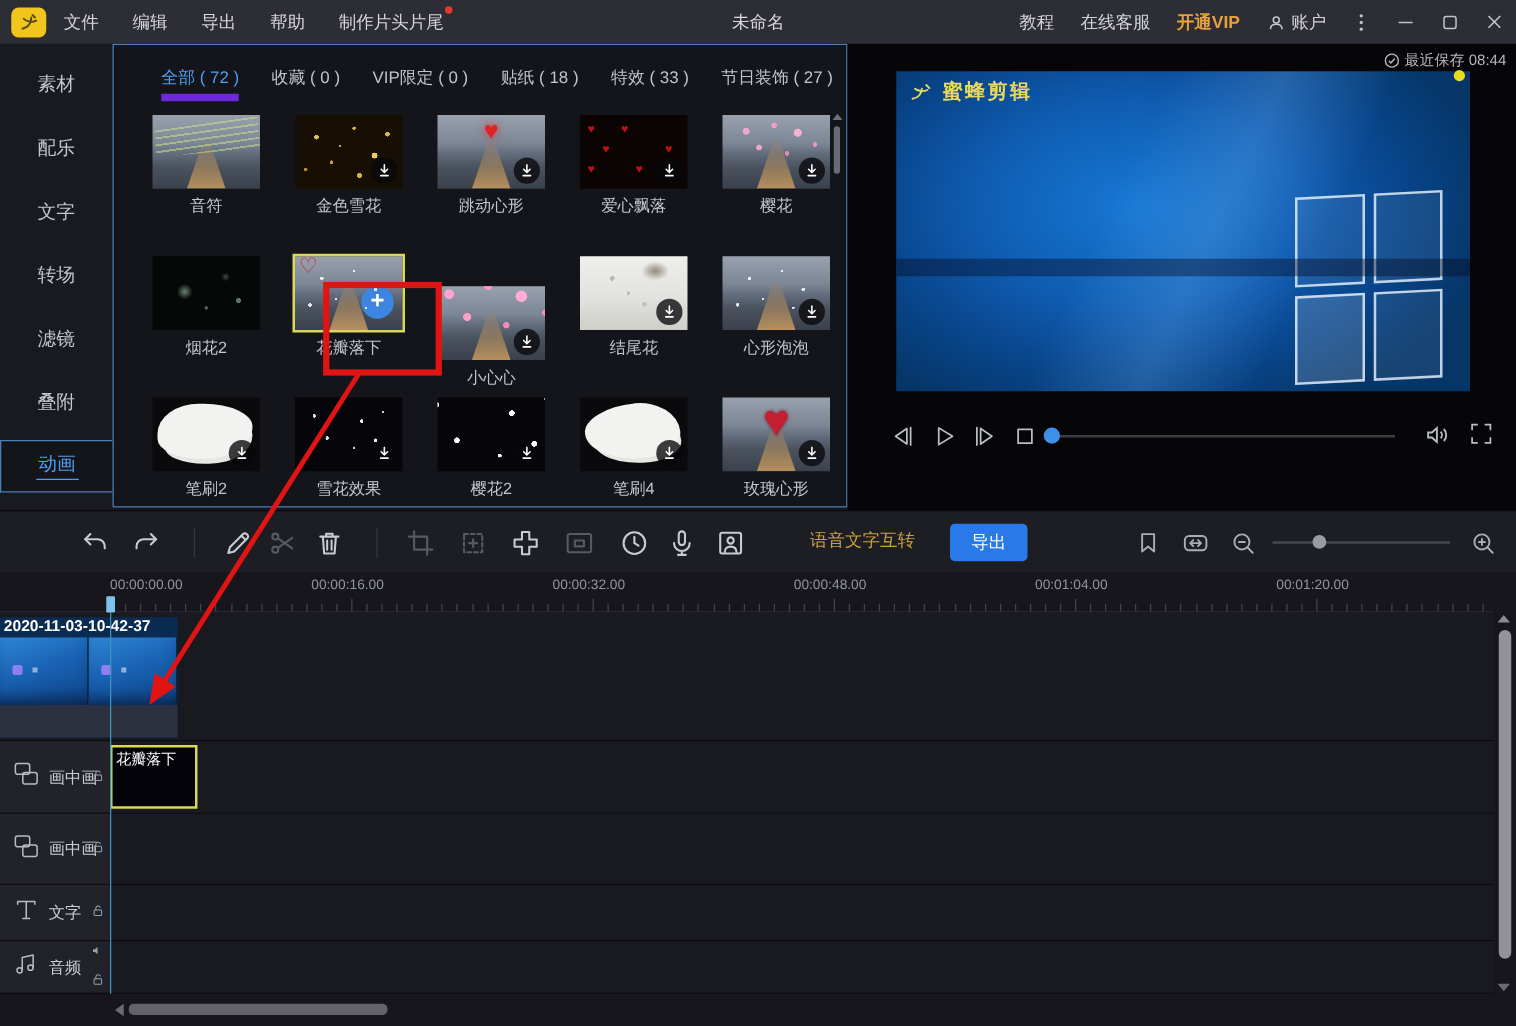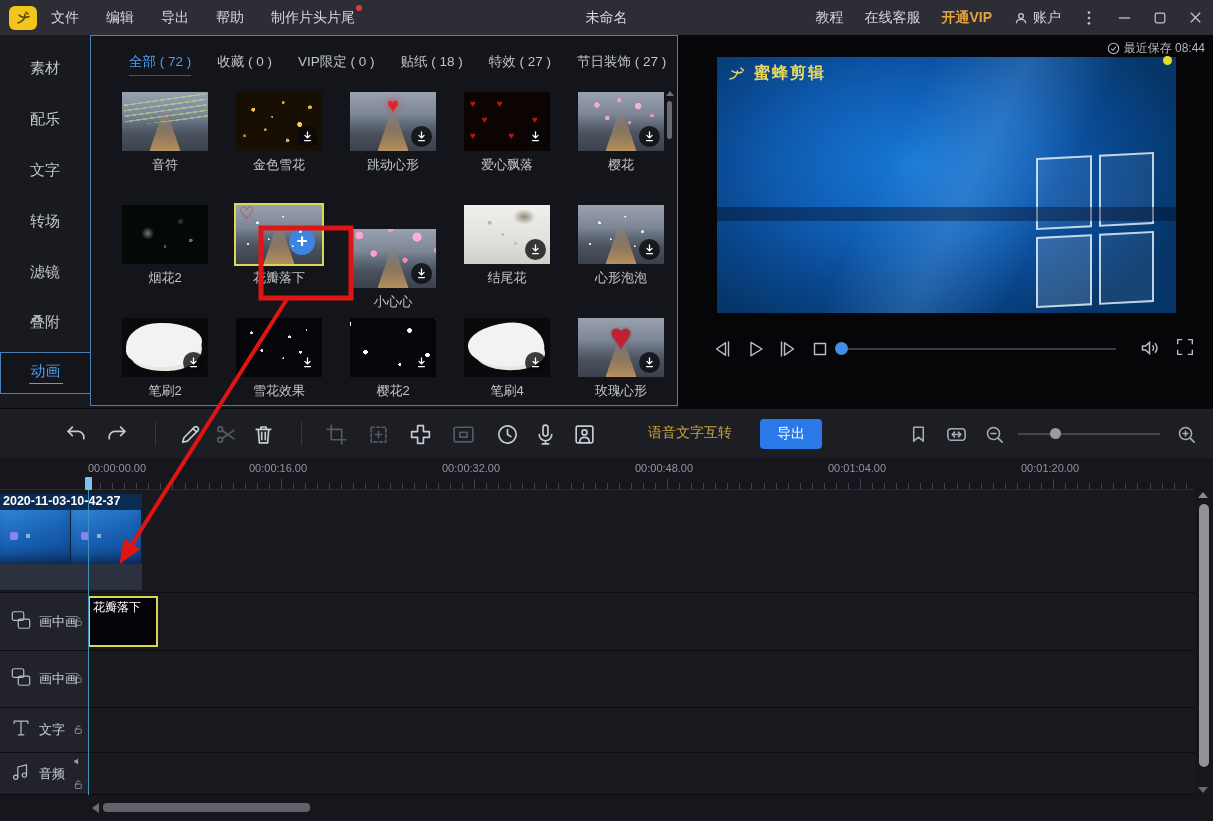--- a/index.html
+++ b/index.html
@@ -23,21 +23,21 @@
   
   #sidebar { position:absolute; left:0; top:35px; width:90px; height:373px; background:#191920; }
   .side-item { position:absolute; left:0; width:90px; height:22px; text-align:center; font-size:15px; color:#c3c6cc; line-height:22px; cursor:pointer; }
   #side-active-box { position:absolute; left:0; top:317px; width:90px; height:42px; background:#14141b; border-top:1px solid #4a80b8; border-bottom:1px solid #4a80b8; border-left:1px solid #4a80b8; display:flex; align-items:center; justify-content:center; }
   #side-active-box span { color:#4f9ef0; font-size:15px; border-bottom:1px solid #4f9ef0; padding:0 2px 2px; }
 
   
   #panel { position:absolute; left:90px; top:35px; width:588px; height:371px; background:#14141b; border:1px solid #4a80b8; }
   #tabs { position:absolute; left:38px; top:17px; display:flex; gap:26px; font-size:13.5px; color:#c0c3c9; white-space:nowrap; }
   .tab { cursor:pointer; padding-bottom:4px; }
-  .tab.active { color:#4f9ef0; border-bottom:1px solid #6d28d9; }
+  .tab.active { color:#4f9ef0; border-bottom:6px solid #6d28d9; }
   .grid-item { position:absolute; width:86px; cursor:pointer; }
   .thumb { position:relative; width:86px; height:59px; background:#0a0a10; overflow:hidden; }
   .thumb.sel { outline:2px solid #d9d957; }
   .glabel { margin-top:5px; text-align:center; font-size:13px; color:#c2c5ca; white-space:nowrap; }
   .dl { position:absolute; right:4px; bottom:4px; width:21px; height:21px; border-radius:50%; background:rgba(8,8,12,.78); display:flex; align-items:center; justify-content:center; }
   .addbtn { position:absolute; right:7px; bottom:9px; width:26px; height:26px; border-radius:50%; background:#3d85e0; color:#fff; font-size:19px; line-height:24px; text-align:center; font-weight:bold; }
   .heart-sketch { position:absolute; left:3px; top:-2px; color:#cc2020; font-size:17px; }
 
   
   [data-thumb^="road"] { background:linear-gradient(180deg,#99a1af 0%,#7d8695 38%,#646d7d 52%,#4b535f 70%,#3a414c 100%); }
@@ -230,21 +230,21 @@
         <span>动画</span>
       </div>
     </div>
 
   <div id="panel">
     <div id="tabs">
         <span class="tab active">全部 ( 72 )</span>
         <span class="tab">收藏 ( 0 )</span>
         <span class="tab">VIP限定 ( 0 )</span>
         <span class="tab">贴纸 ( 18 )</span>
-        <span class="tab">特效 ( 27 )</span>
+        <span class="tab">特效 ( 33 )</span>
         <span class="tab">节日装饰 ( 27 )</span>
       </div>
     <div id="grid">
         <div class="grid-item" style="left: 31px; top: 56px;">
           <div class="thumb" data-thumb="road-music"></div>
           <div class="glabel">音符</div>
         </div>
         <div class="grid-item" style="left: 145px; top: 56px;">
           <div class="thumb" data-thumb="gold-snow">
             <span class="dl">

